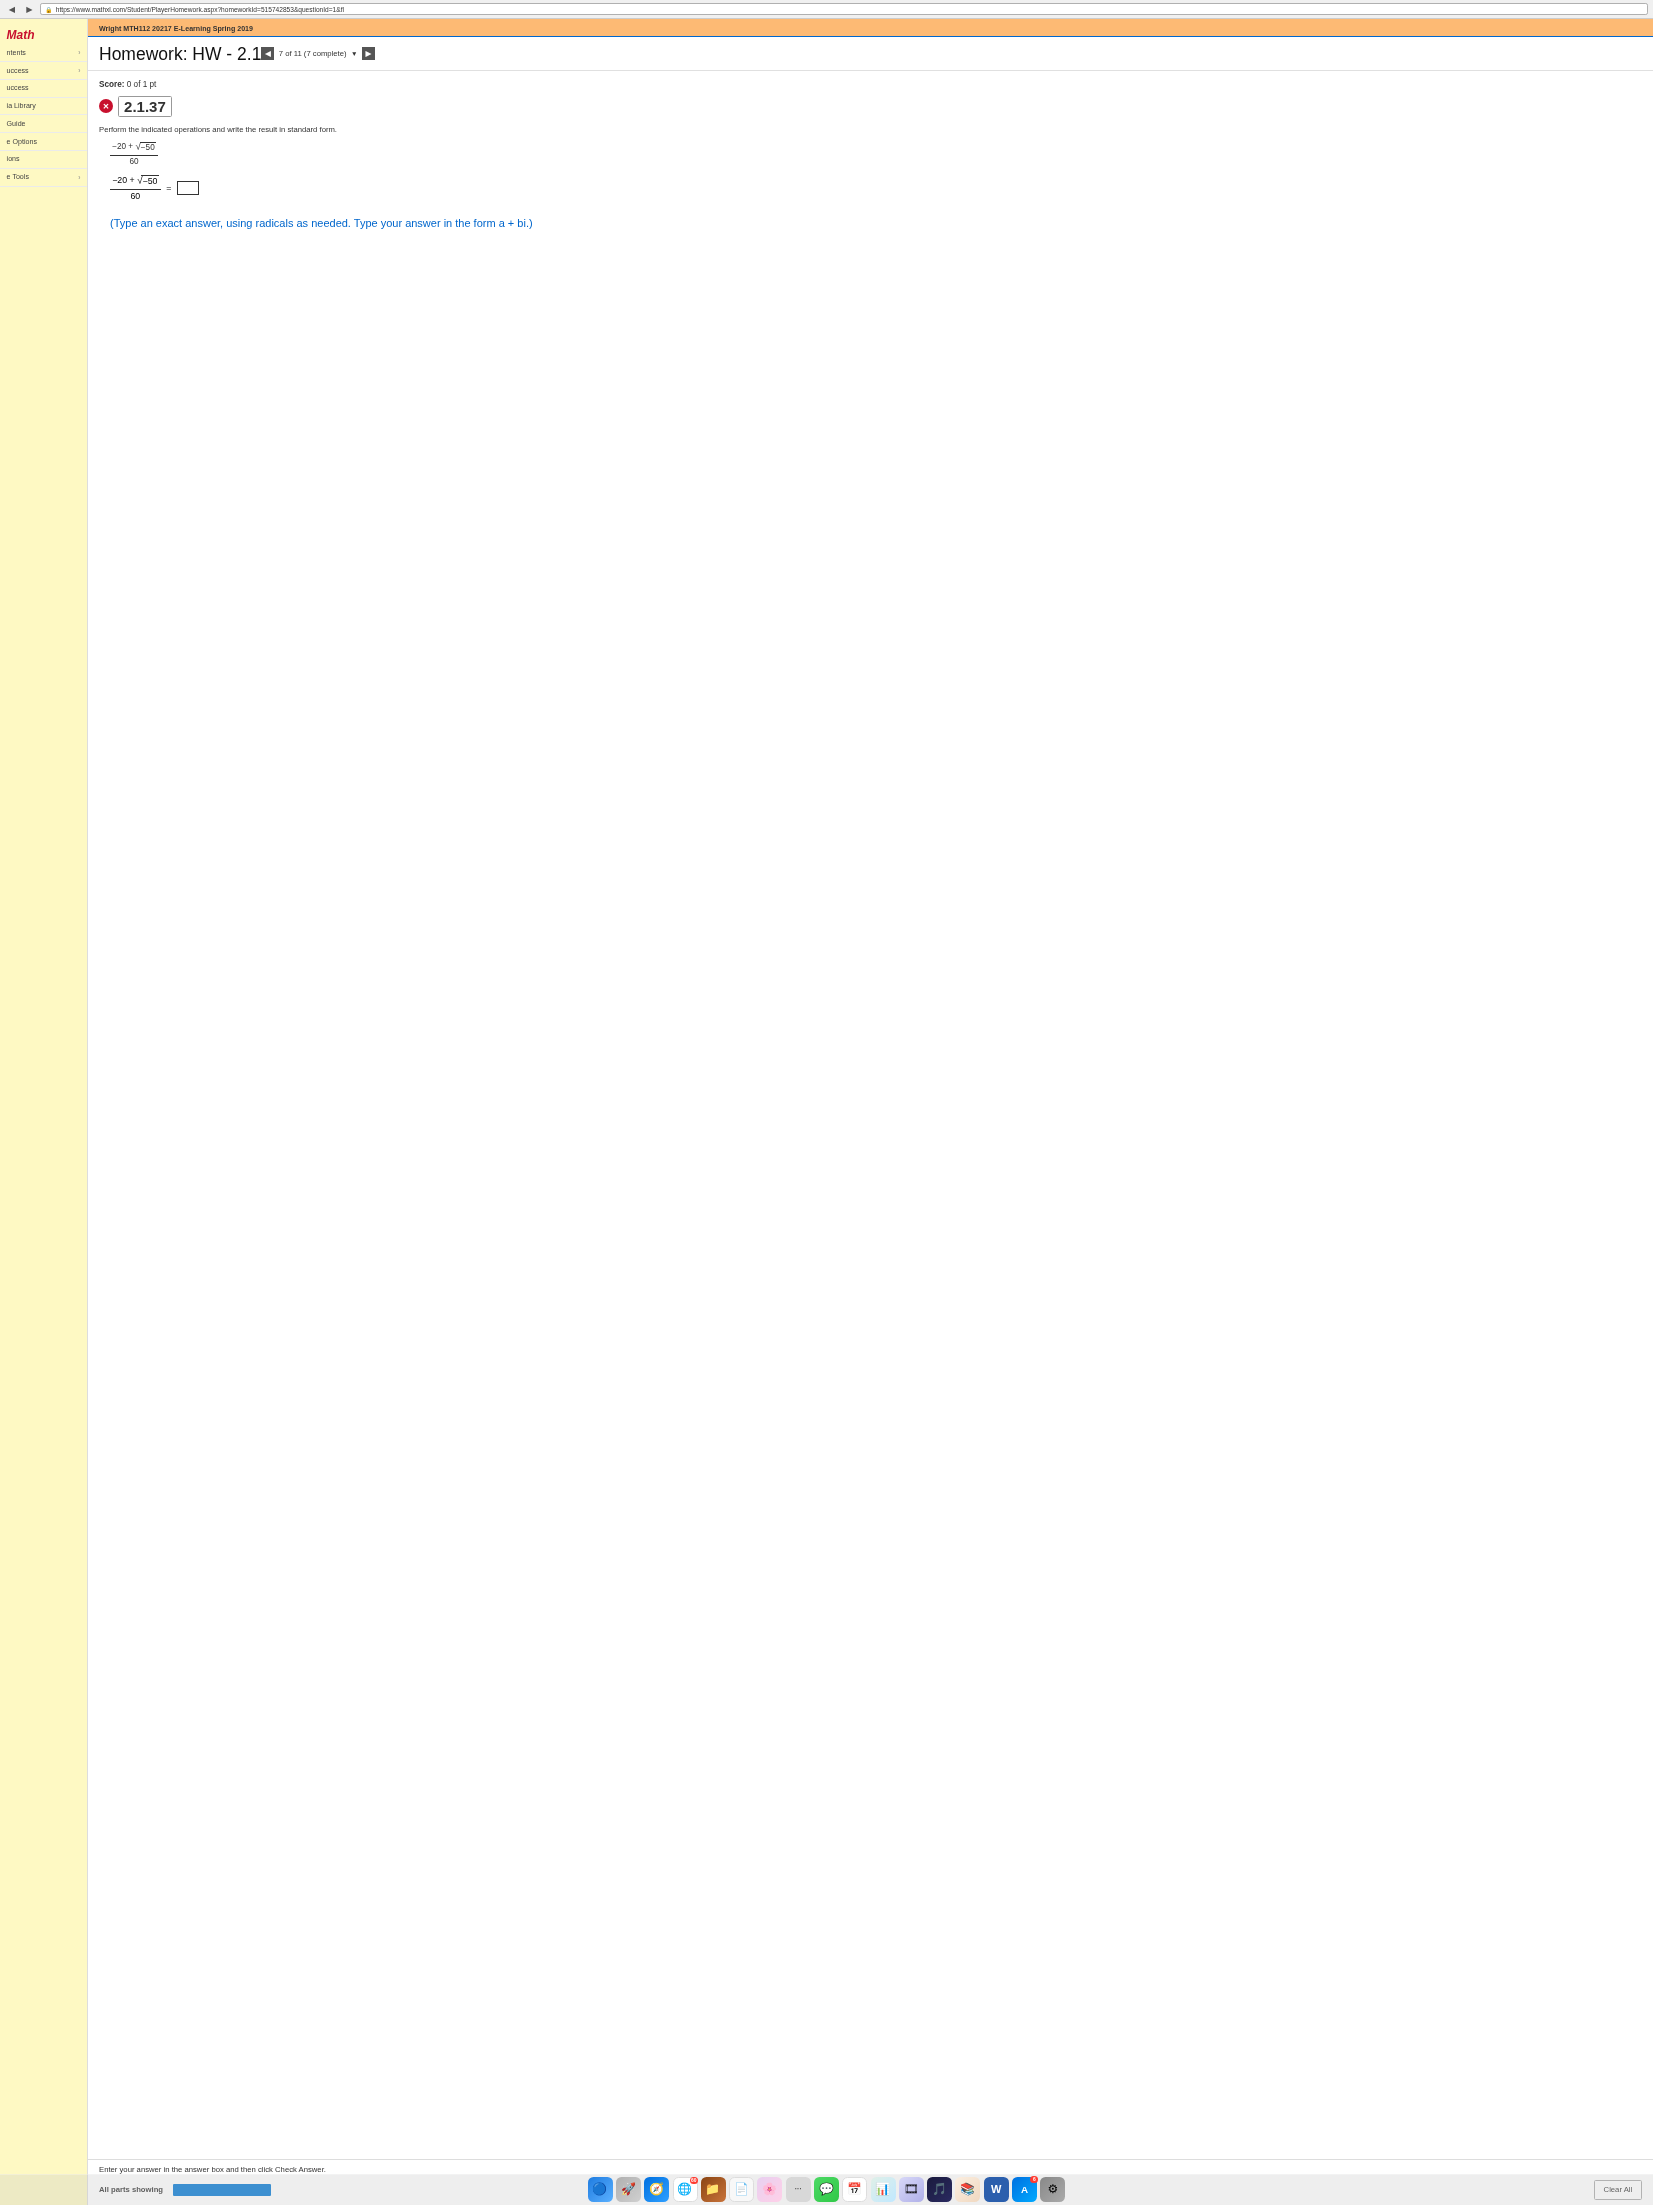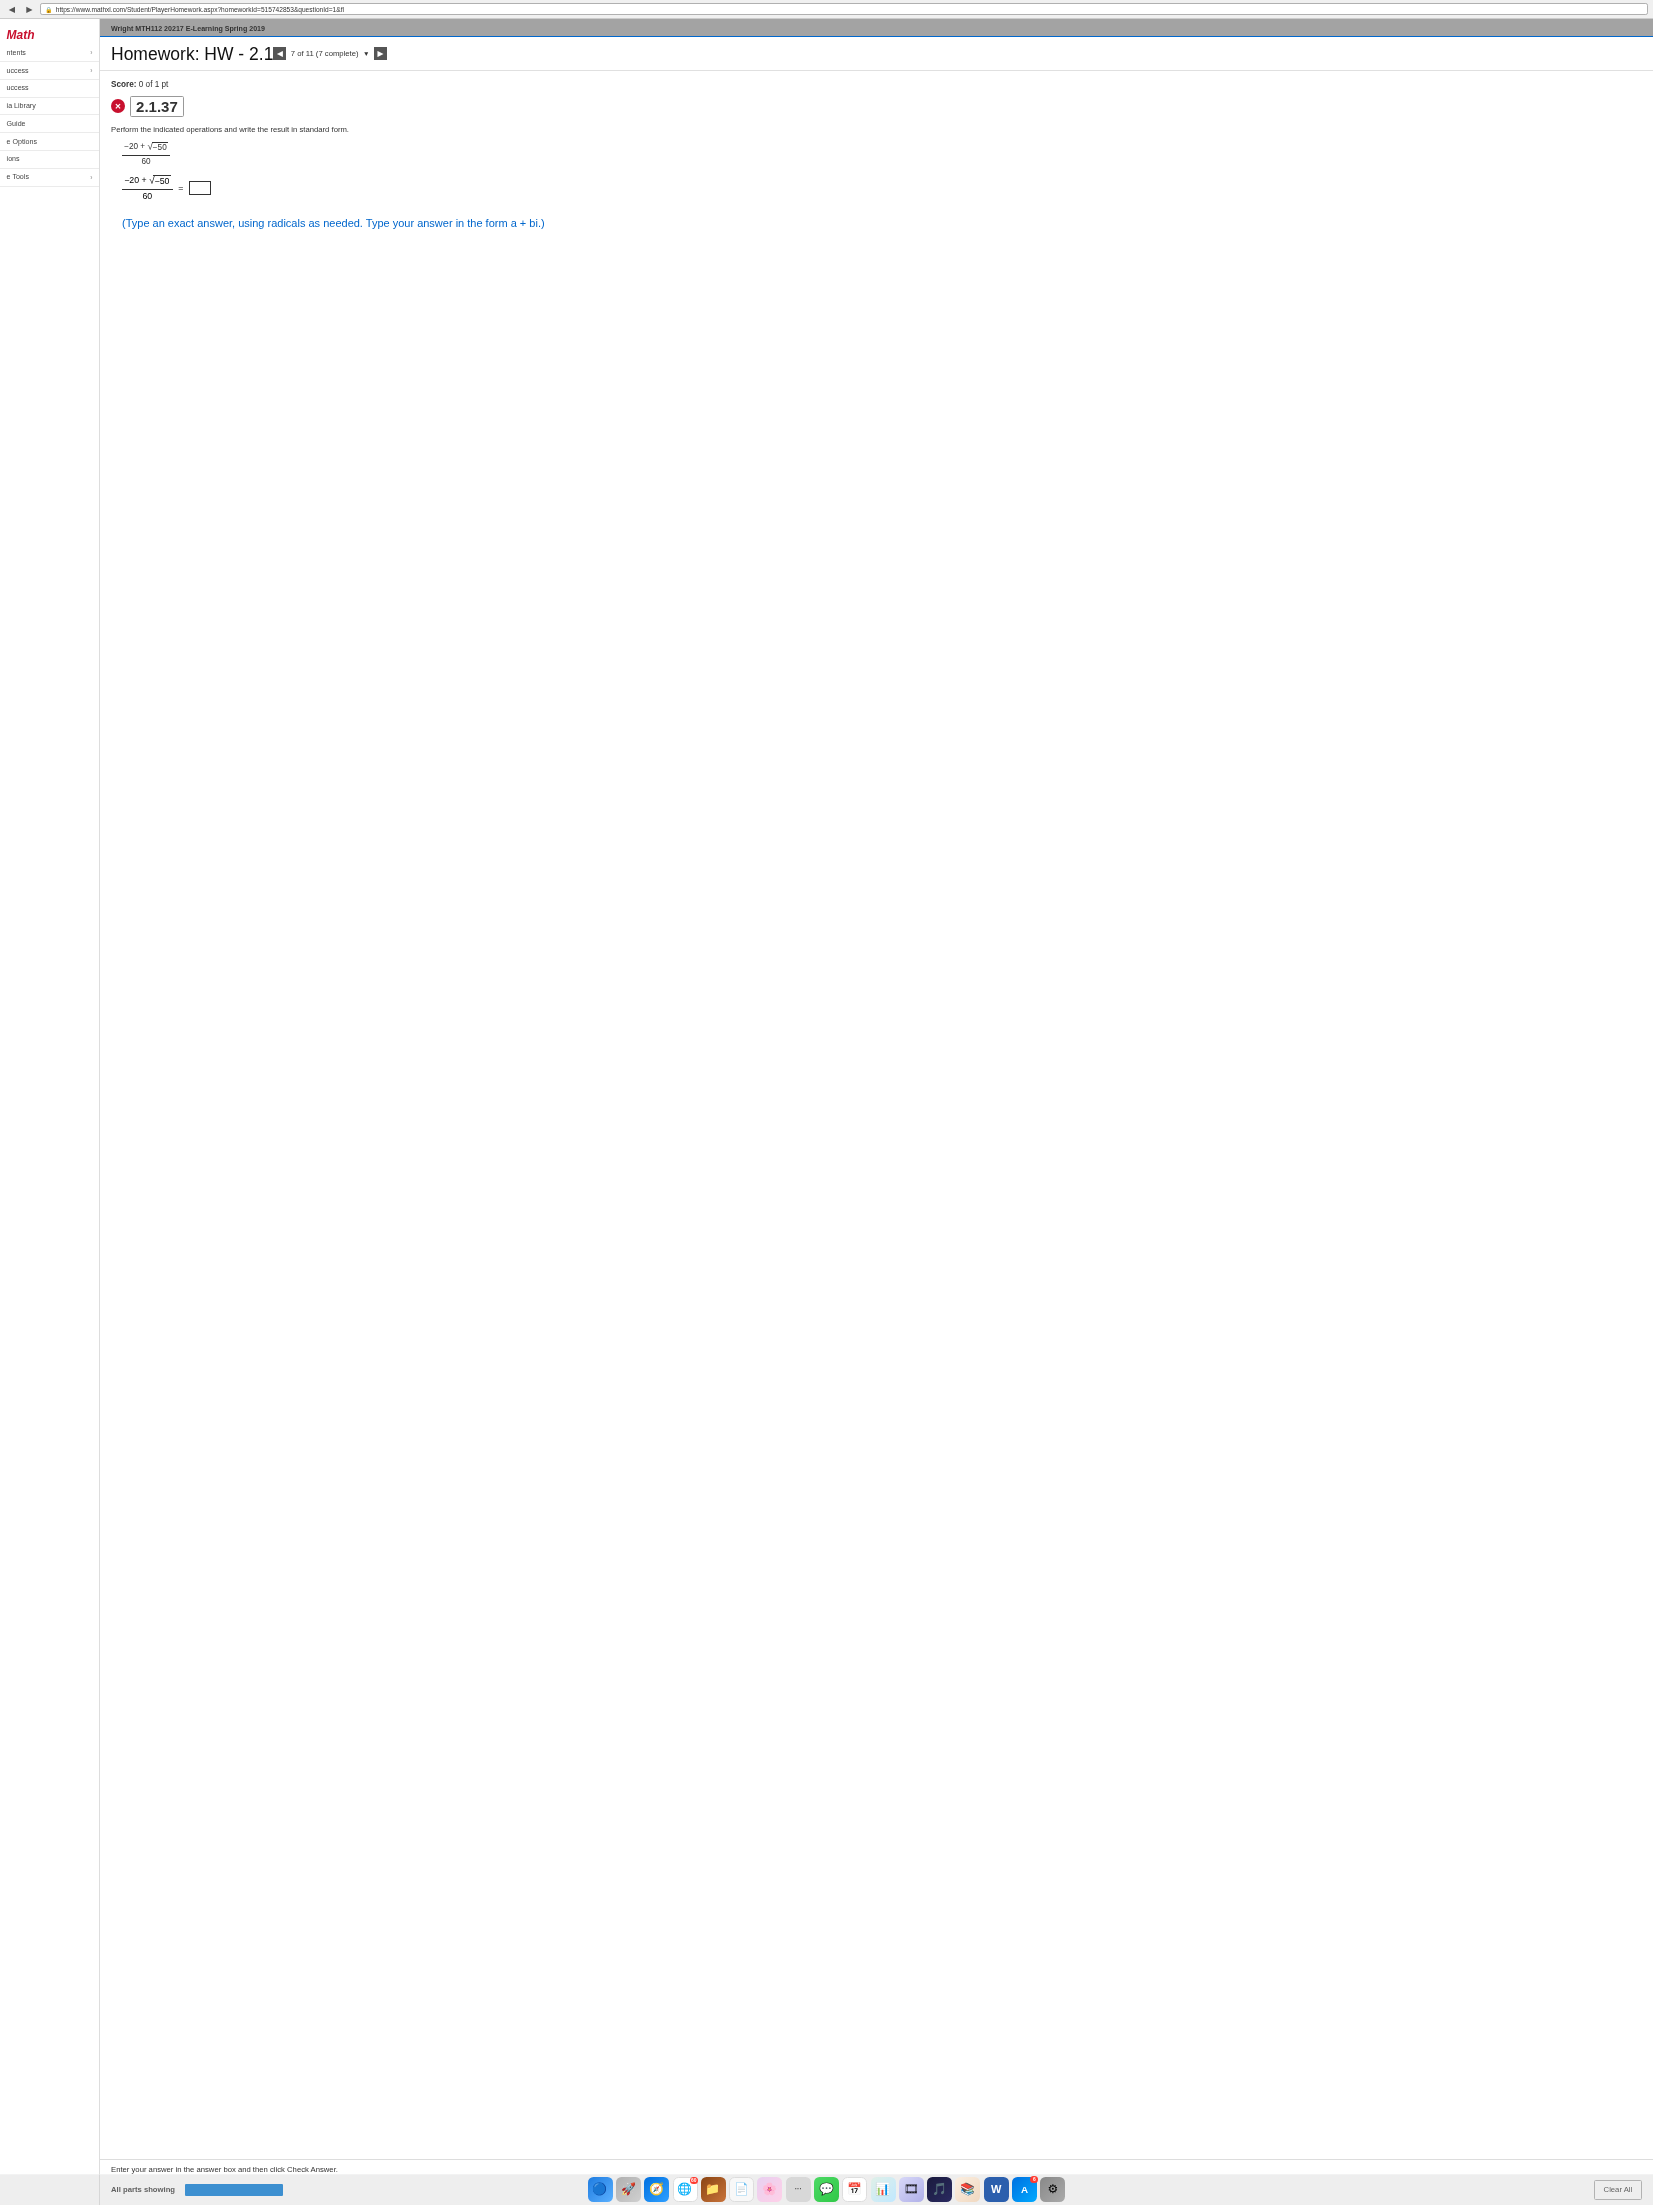--- a/index.html
+++ b/index.html
@@ -82,22 +82,22 @@
     .lock-icon { color: #555; font-size: 6px; }
 
     
     .browser-content {
       display: flex;
       flex: 1;
     }
 
     
     .sidebar {
-      width: 100px;
-      background: #ffffff;
+      width: 88px;
+      background: #fef9c3;
       border-right: 0.5px solid #ddd;
       padding: 4.4px 0;
       flex-shrink: 0;
     }
 
     .sidebar-logo {
       font-size: 12px;
       font-weight: bold;
       color: #c8102e;
       padding: 4.4px 6.6px 2.2px;
@@ -118,21 +118,21 @@
 
     
     .main-content {
       flex: 1;
       background: white;
       display: flex;
       flex-direction: column;
     }
 
     .course-header {
-      background: #a3a3a3;
+      background: #fdba74;
       padding: 5.5px 11px 3.3px;
       border-bottom: 1.1px solid #0066cc;
     }
     .course-title {
       font-size: 7.1px;
       font-weight: bold;
       color: #333;
     }
 
     .homework-header {

